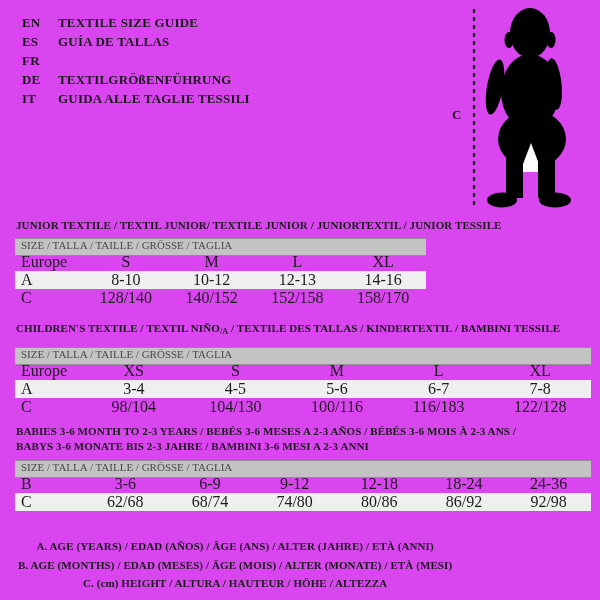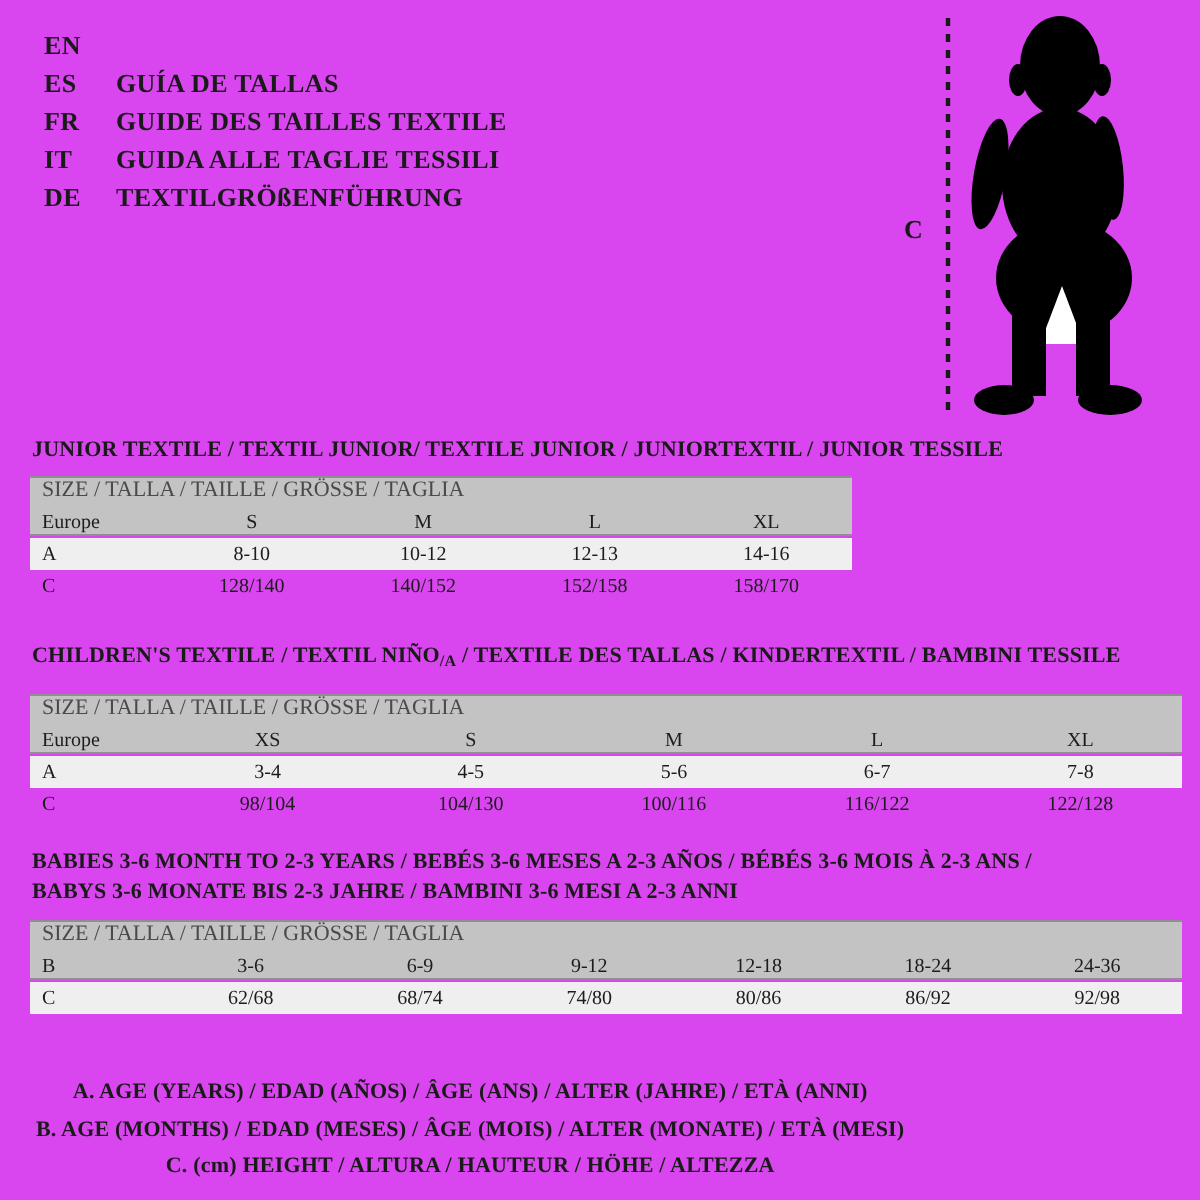--- a/index.html
+++ b/index.html
@@ -15,69 +15,69 @@
   .figure{position:absolute;top:0;left:440px;width:160px;height:215px;}
   .c-label{position:absolute;top:107px;left:452px;font-size:13px;font-weight:700;}
   
   .tbl-title{position:absolute;left:16px;font-size:11px;font-weight:700;letter-spacing:.1px;white-space:nowrap;}
   .t1-title{top:219px;}
   .t2-title{top:322px;}
   .t3-title{top:424px;line-height:15px;white-space:normal;width:575px;}
   .sub{font-size:8px;vertical-align:-2px;}
   
   .size-bar{
-    position:absolute;left:15px;height:30px;box-sizing:border-box;
+    position:absolute;left:15px;height:18px;box-sizing:border-box;
     background:var(--bar-bg,#c3c3c3);
     border-top:1px solid var(--bar-border,#8f8f8f);
     border-bottom:1px solid var(--bar-border,#8f8f8f);
     font-size:11px;line-height:13px;padding-left:6px;color:var(--bar-text,#4a4a4a);
     overflow:hidden;white-space:nowrap;
   }
   .t1-bar{top:238px;width:411px;}
   .t2-bar{top:347px;width:576px;}
   .t3-bar{top:460px;width:576px;}
   
   .size-table{position:absolute;left:15px;border-collapse:collapse;table-layout:fixed;}
   .t1-table{top:253px;width:411px;}
   .t2-table{top:362px;width:576px;}
   .t3-table{top:475px;width:576px;}
   .size-table td{
-    height:16px;padding:0;text-align:center;font-size:10px;color:#1c1c1c;
+    height:16px;padding:0;text-align:center;font-size:16px;color:#1c1c1c;
     font-weight:400;overflow:hidden;white-space:nowrap;
   }
   .size-table td.label-col{width:62px;text-align:left;padding-left:6px;}
   .size-table tr.shaded{background:var(--row-shade,#efefef);}
   
   .footnotes{position:absolute;top:537px;left:18px;text-align:center;}
   .footnote{font-size:11px;font-weight:700;line-height:18.5px;letter-spacing:.1px;white-space:nowrap;}
 </style>
 </head>
 <body>
 
 <div class="page">
 
   <div class="lang-block">
     <div class="lang-row">
       <span class="lang-code">EN</span>
+      <span class="lang-label">TEXTILE SIZE GUIDE</span>
     </div>
     <div class="lang-row">
       <span class="lang-code">ES</span>
       <span class="lang-label">GUÍA DE TALLAS</span>
     </div>
     <div class="lang-row">
       <span class="lang-code">FR</span>
-      <span class="lang-label">GUIDE DES TAILLES TEXTILE</span>
+    </div>
+    <div class="lang-row">
+      <span class="lang-code">DE</span>
+      <span class="lang-label">TEXTILGRÖßENFÜHRUNG</span>
     </div>
     <div class="lang-row">
       <span class="lang-code">IT</span>
       <span class="lang-label">GUIDA ALLE TAGLIE TESSILI</span>
-    </div>
-    <div class="lang-row">
-      <span class="lang-code">DE</span>
-      <span class="lang-label">TEXTILGRÖßENFÜHRUNG</span>
     </div>
   </div>
 
   <svg class="figure" viewBox="440 0 160 215" aria-hidden="true">
     <line x1="474" y1="9" x2="474" y2="206" stroke="#1a1a1a" stroke-width="2.2" stroke-dasharray="4 4"></line>
     <g fill="#000">
       <ellipse cx="495" cy="87" rx="8" ry="28" transform="rotate(10 495 87)"></ellipse>
       <ellipse cx="554" cy="84" rx="7.5" ry="26" transform="rotate(-6 554 84)"></ellipse>
       <ellipse cx="530" cy="92" rx="29" ry="38"></ellipse>
       <ellipse cx="532" cy="139" rx="34" ry="29"></ellipse>
@@ -139,21 +139,21 @@
           <td>4-5</td>
           <td>5-6</td>
           <td>6-7</td>
           <td>7-8</td>
         </tr>
         <tr>
           <td class="label-col">C</td>
           <td>98/104</td>
           <td>104/130</td>
           <td>100/116</td>
-          <td>116/122</td>
+          <td>116/183</td>
           <td>122/128</td>
         </tr>
       </tbody>
     </table>
 
   <div class="tbl-title t3-title">
     <div>BABIES 3-6 MONTH TO 2-3 YEARS / BEBÉS 3-6 MESES A 2-3 AÑOS / BÉBÉS 3-6 MOIS À 2-3 ANS /</div>
     <div>BABYS 3-6 MONATE BIS 2-3 JAHRE / BAMBINI 3-6 MESI A 2-3 ANNI</div>
   </div>
   <div class="size-bar t3-bar">SIZE / TALLA / TAILLE / GRÖSSE / TAGLIA</div>

